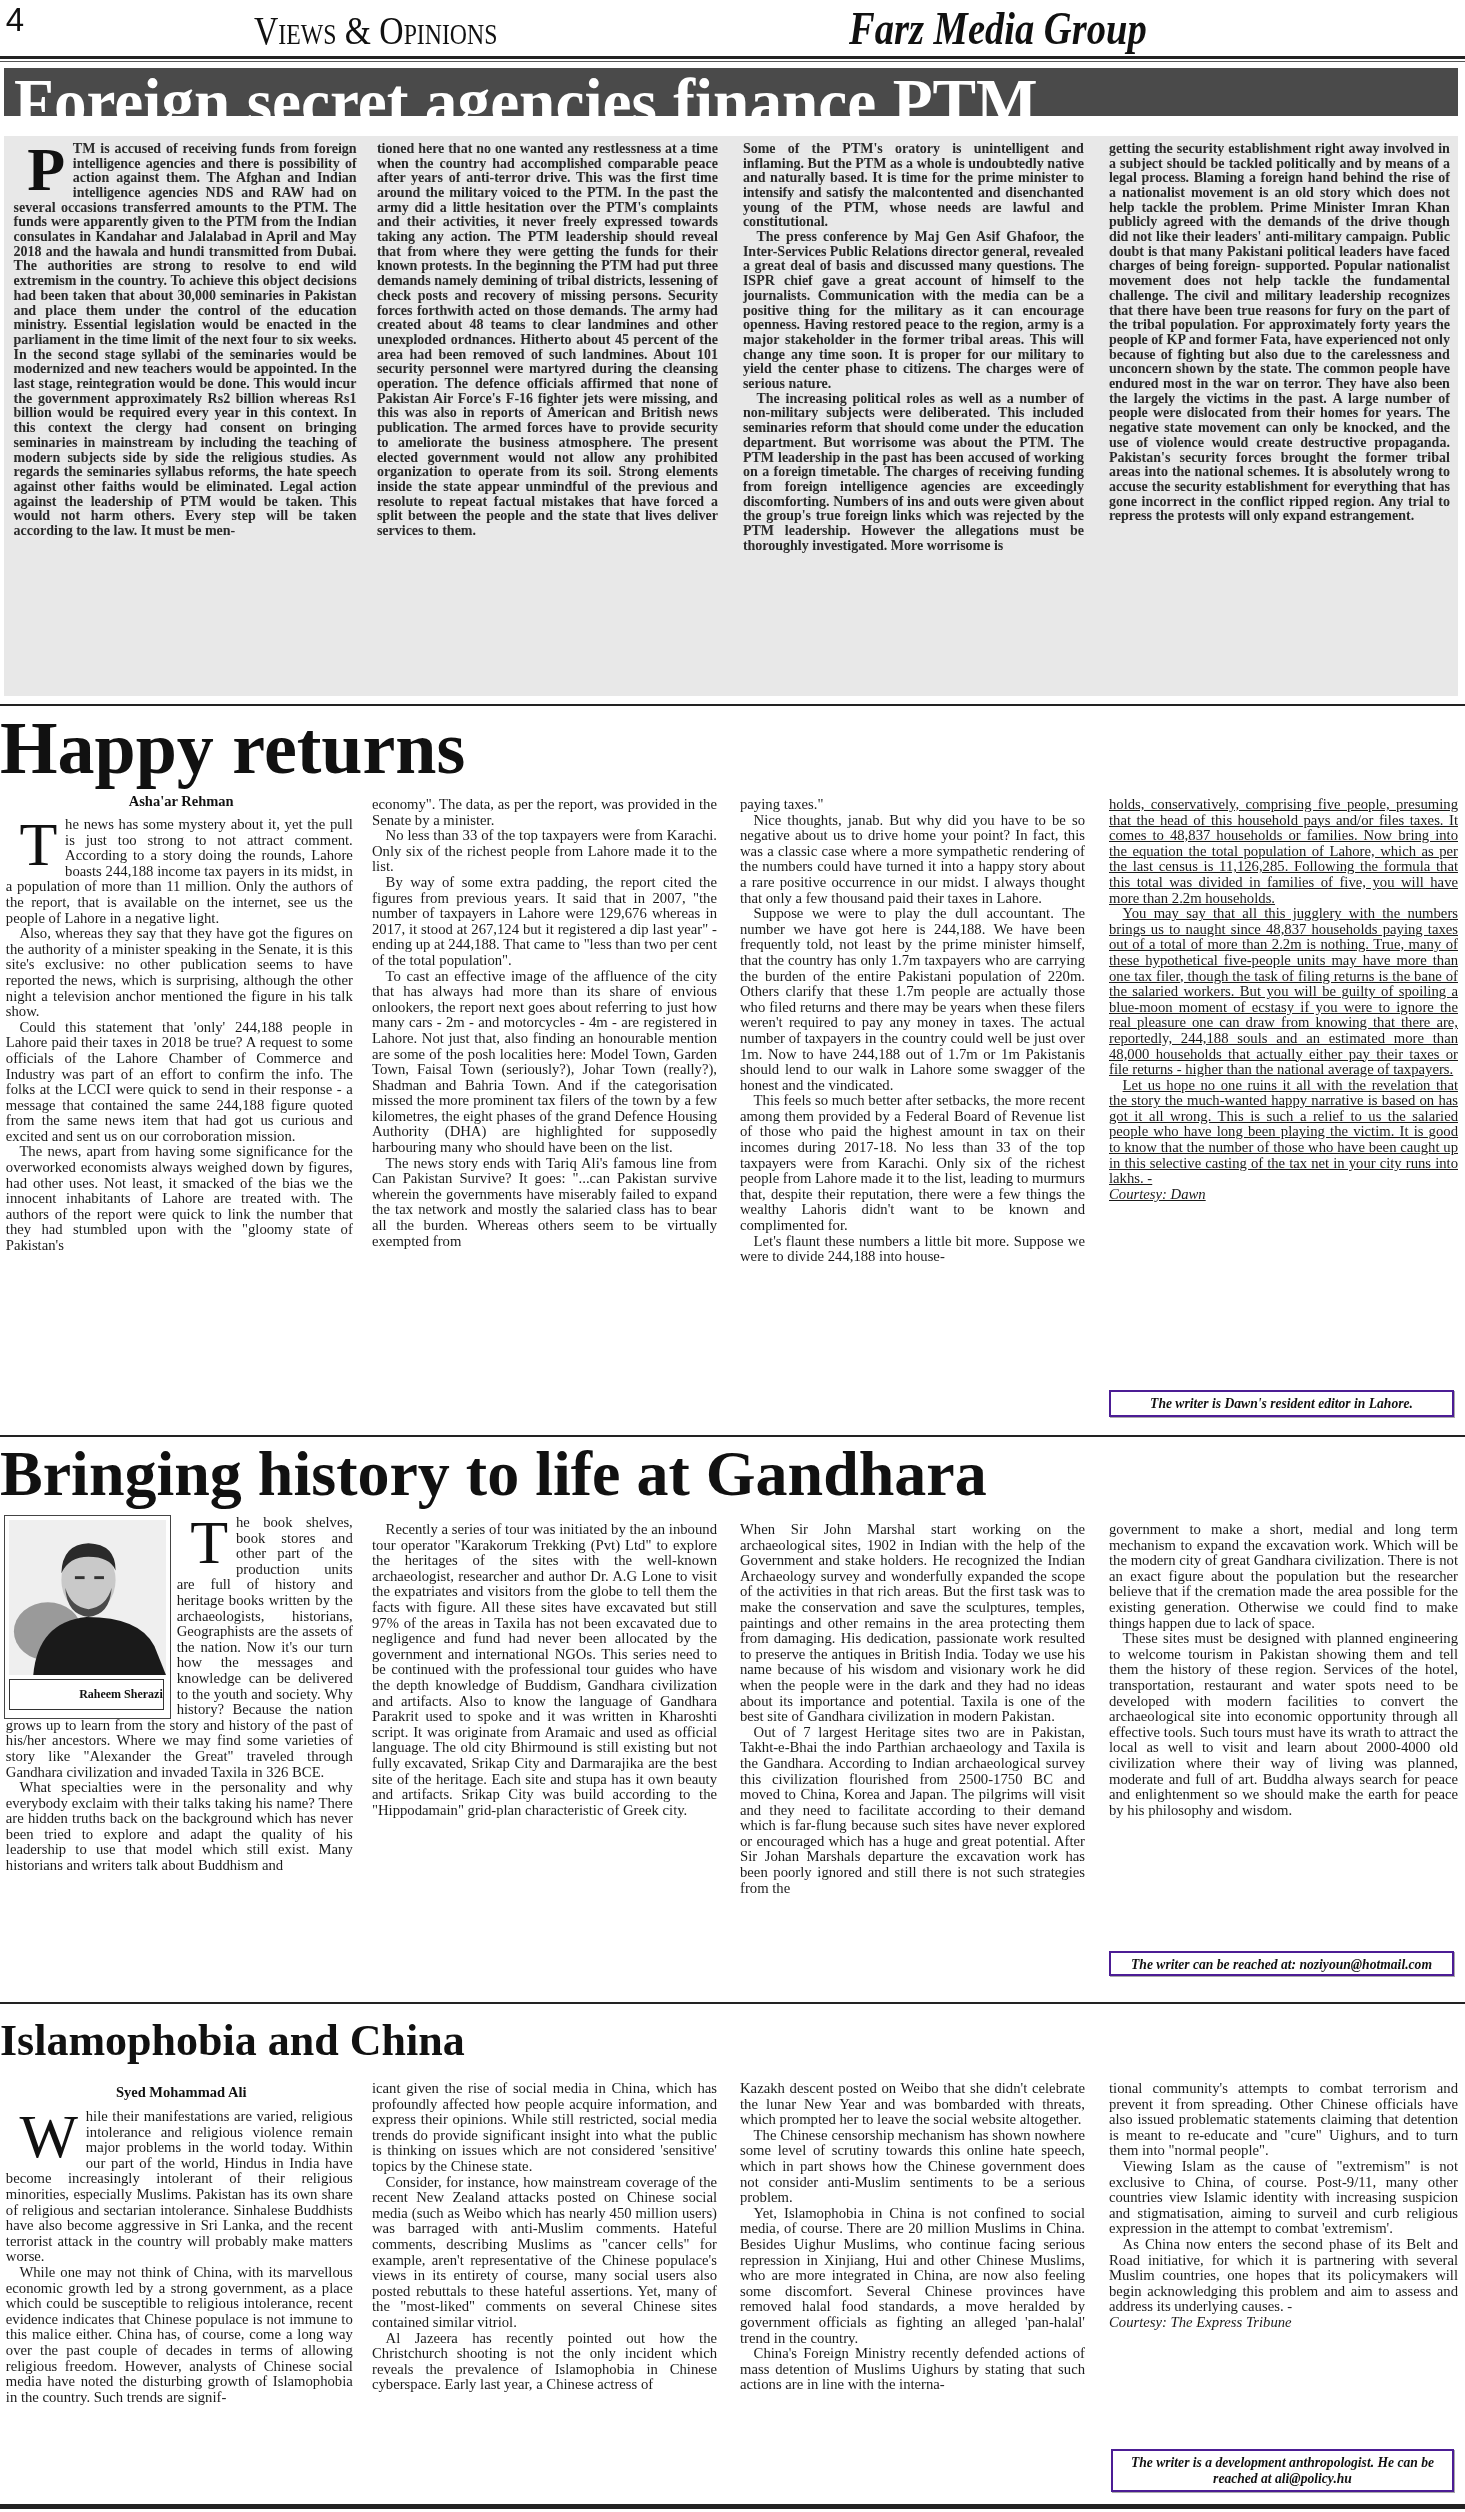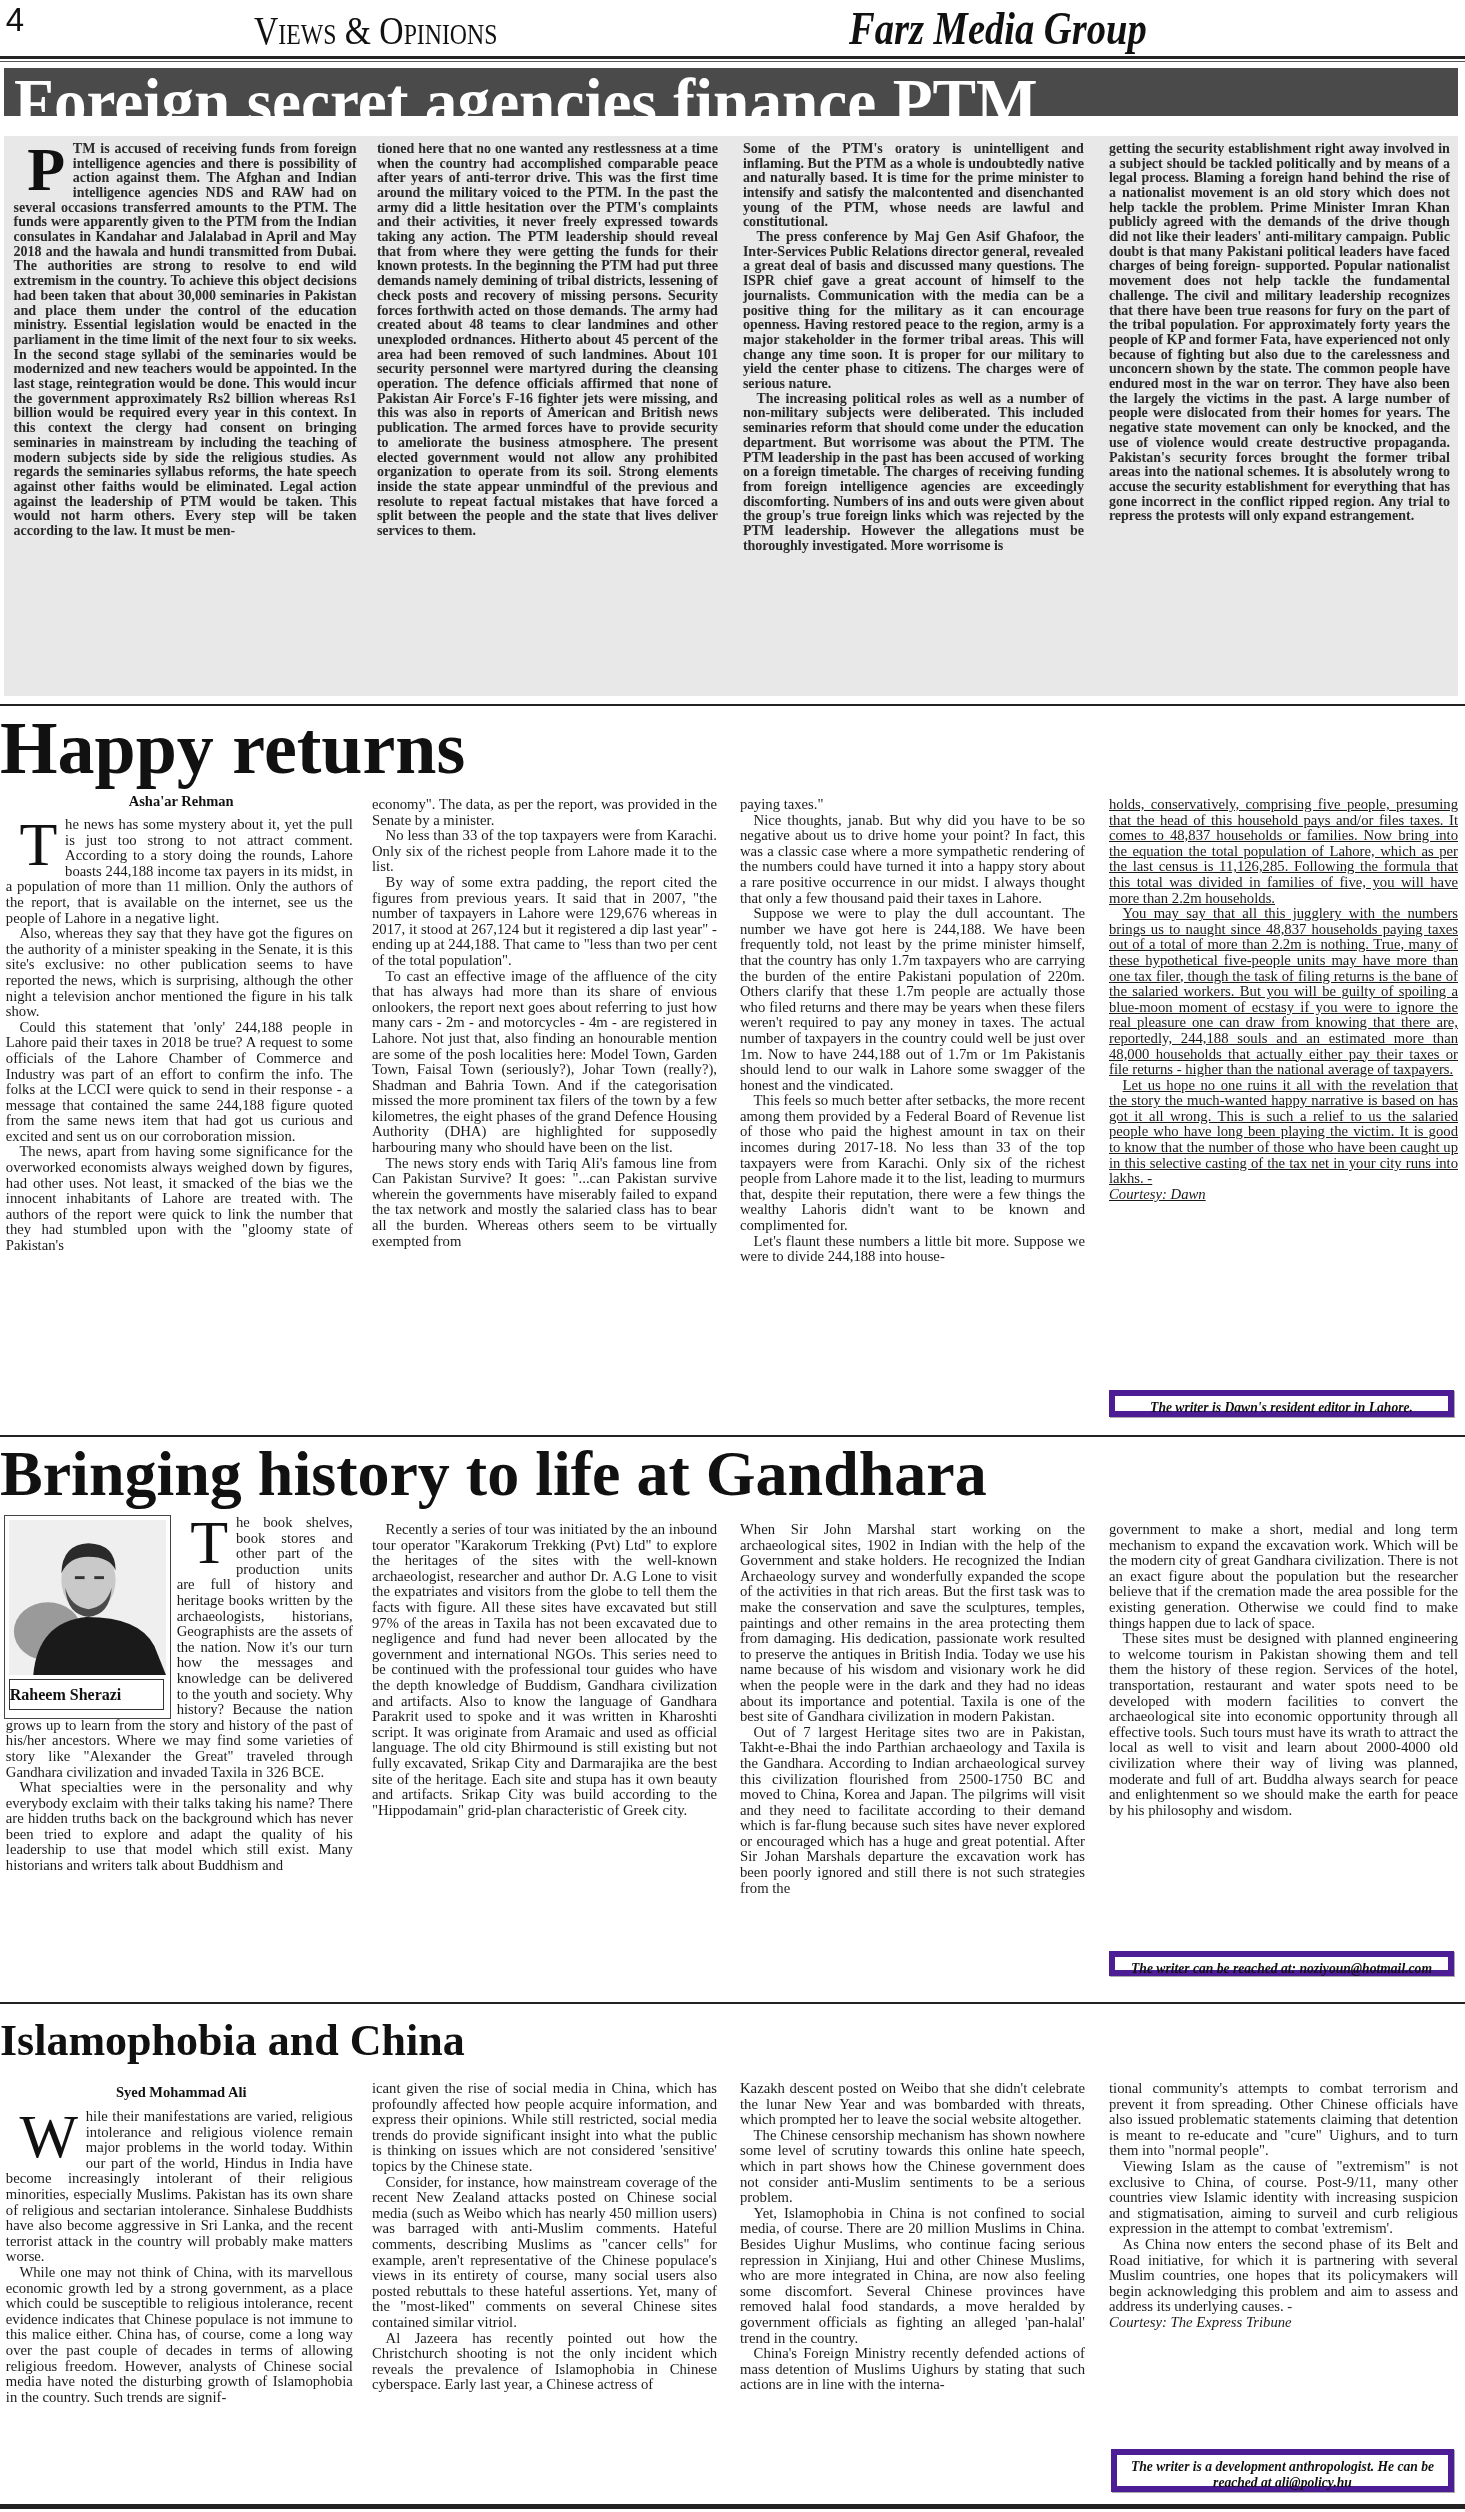--- a/index.html
+++ b/index.html
@@ -25,26 +25,26 @@
   .dropcap { float: left; font-family: "Liberation Serif", serif; font-size: 62px; line-height: 50px; margin: 1.9px 7.8px 0 13.6px; color: #111; font-weight: bold; }
   .dropcap.light { font-weight: normal; }
 
   .rule-single { position: absolute; left: 0; width: 1465px; border-top: 2.9px solid #222; }
 
   .headline { position: absolute; left: 0; width: 1465px; text-align: left; font-family: "Liberation Serif", serif; font-weight: bold; white-space: nowrap; }
   .byline { position: absolute; font-weight: bold; font-size: 14.5px; text-align: center; }
 
   .normal .col { font-weight: normal; font-size: 14.7px; line-height: 15.6px; color: #1a1a1a; }
 
-  .note-box { position: absolute; border: 6px solid #4c1d95; box-shadow: 1px 1px 0 #aaa; text-align: center; font-style: italic; font-weight: bold; font-size: 13.6px; line-height: 16.5px; padding: 3.9px 5.8px; box-sizing: border-box; }
+  .note-box { position: absolute; border: 2px solid #4c1d95; box-shadow: 1px 1px 0 #aaa; text-align: center; font-style: italic; font-weight: bold; font-size: 13.6px; line-height: 16.5px; padding: 3.9px 5.8px; box-sizing: border-box; }
   .courtesy { font-style: italic; }
 
   .photo-frame { position: absolute; left: 3.9px; top: 1515px; width: 165px; height: 202px; border: 1px solid #444; background: #fff; }
   .photo { position: absolute; left: 3.9px; top: 3.9px; width: 157px; height: 155px; background: linear-gradient(180deg, #f4f4f4 0%, #e8e8e8 100%); overflow: hidden; }
-  .photo-caption { position: absolute; left: 3.9px; top: 163px; width: 153px; height: 29px; border: 1px solid #333; font-weight: bold; font-size: 16px; line-height: 29px; text-align: left; }
+  .photo-caption { position: absolute; left: 3.9px; top: 163px; width: 153px; height: 29px; border: 1px solid #333; font-weight: bold; font-size: 12px; line-height: 29px; text-align: right; }
 </style>
 </head>
 <body>
 
 <div class="masthead">
   <div class="page-number">4</div>
   <div class="section-title">Views &amp; Opinions</div>
   <div class="brand">Farz Media Group</div>
 </div>
 <div class="rule-double" style="top:56px;"></div>

